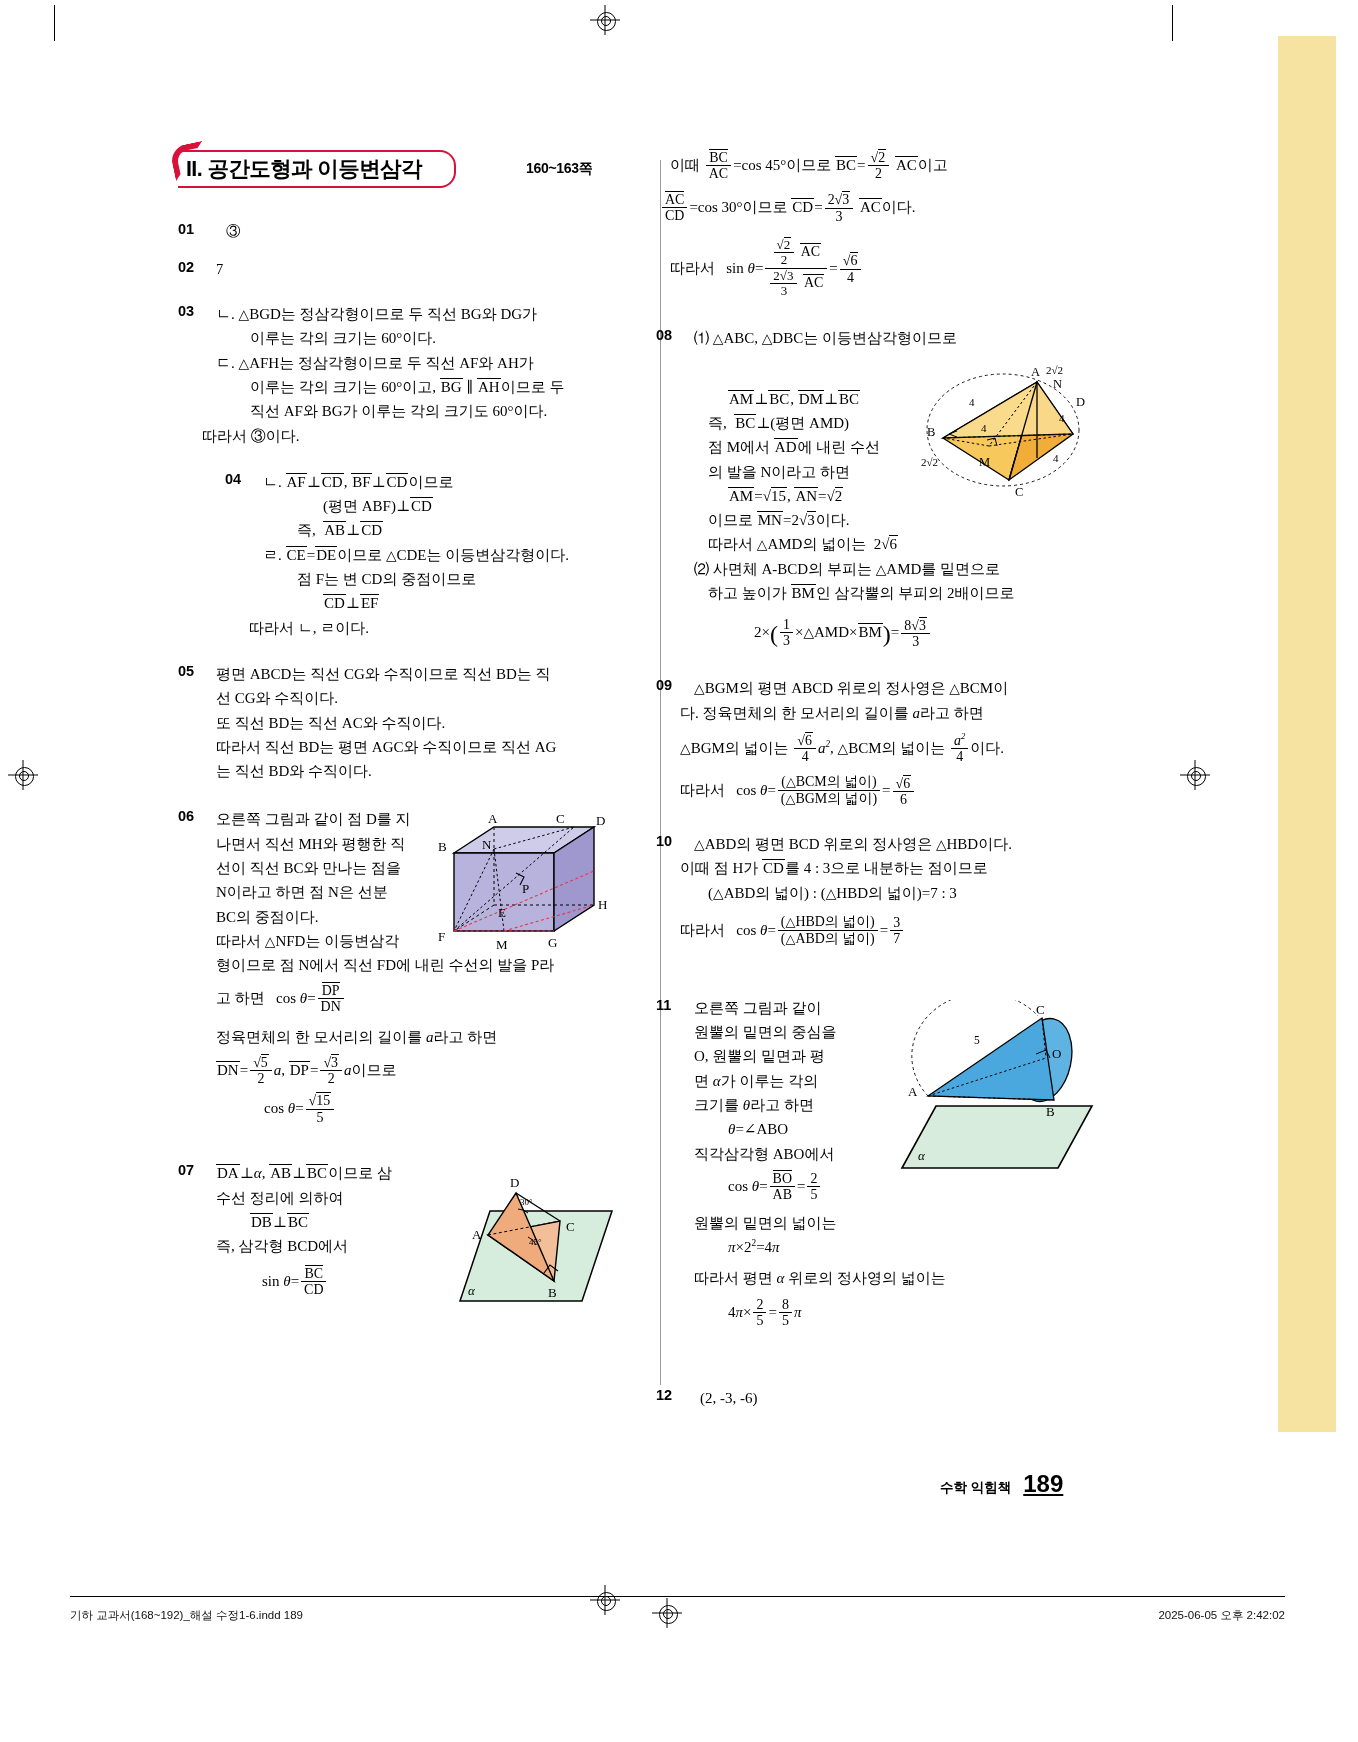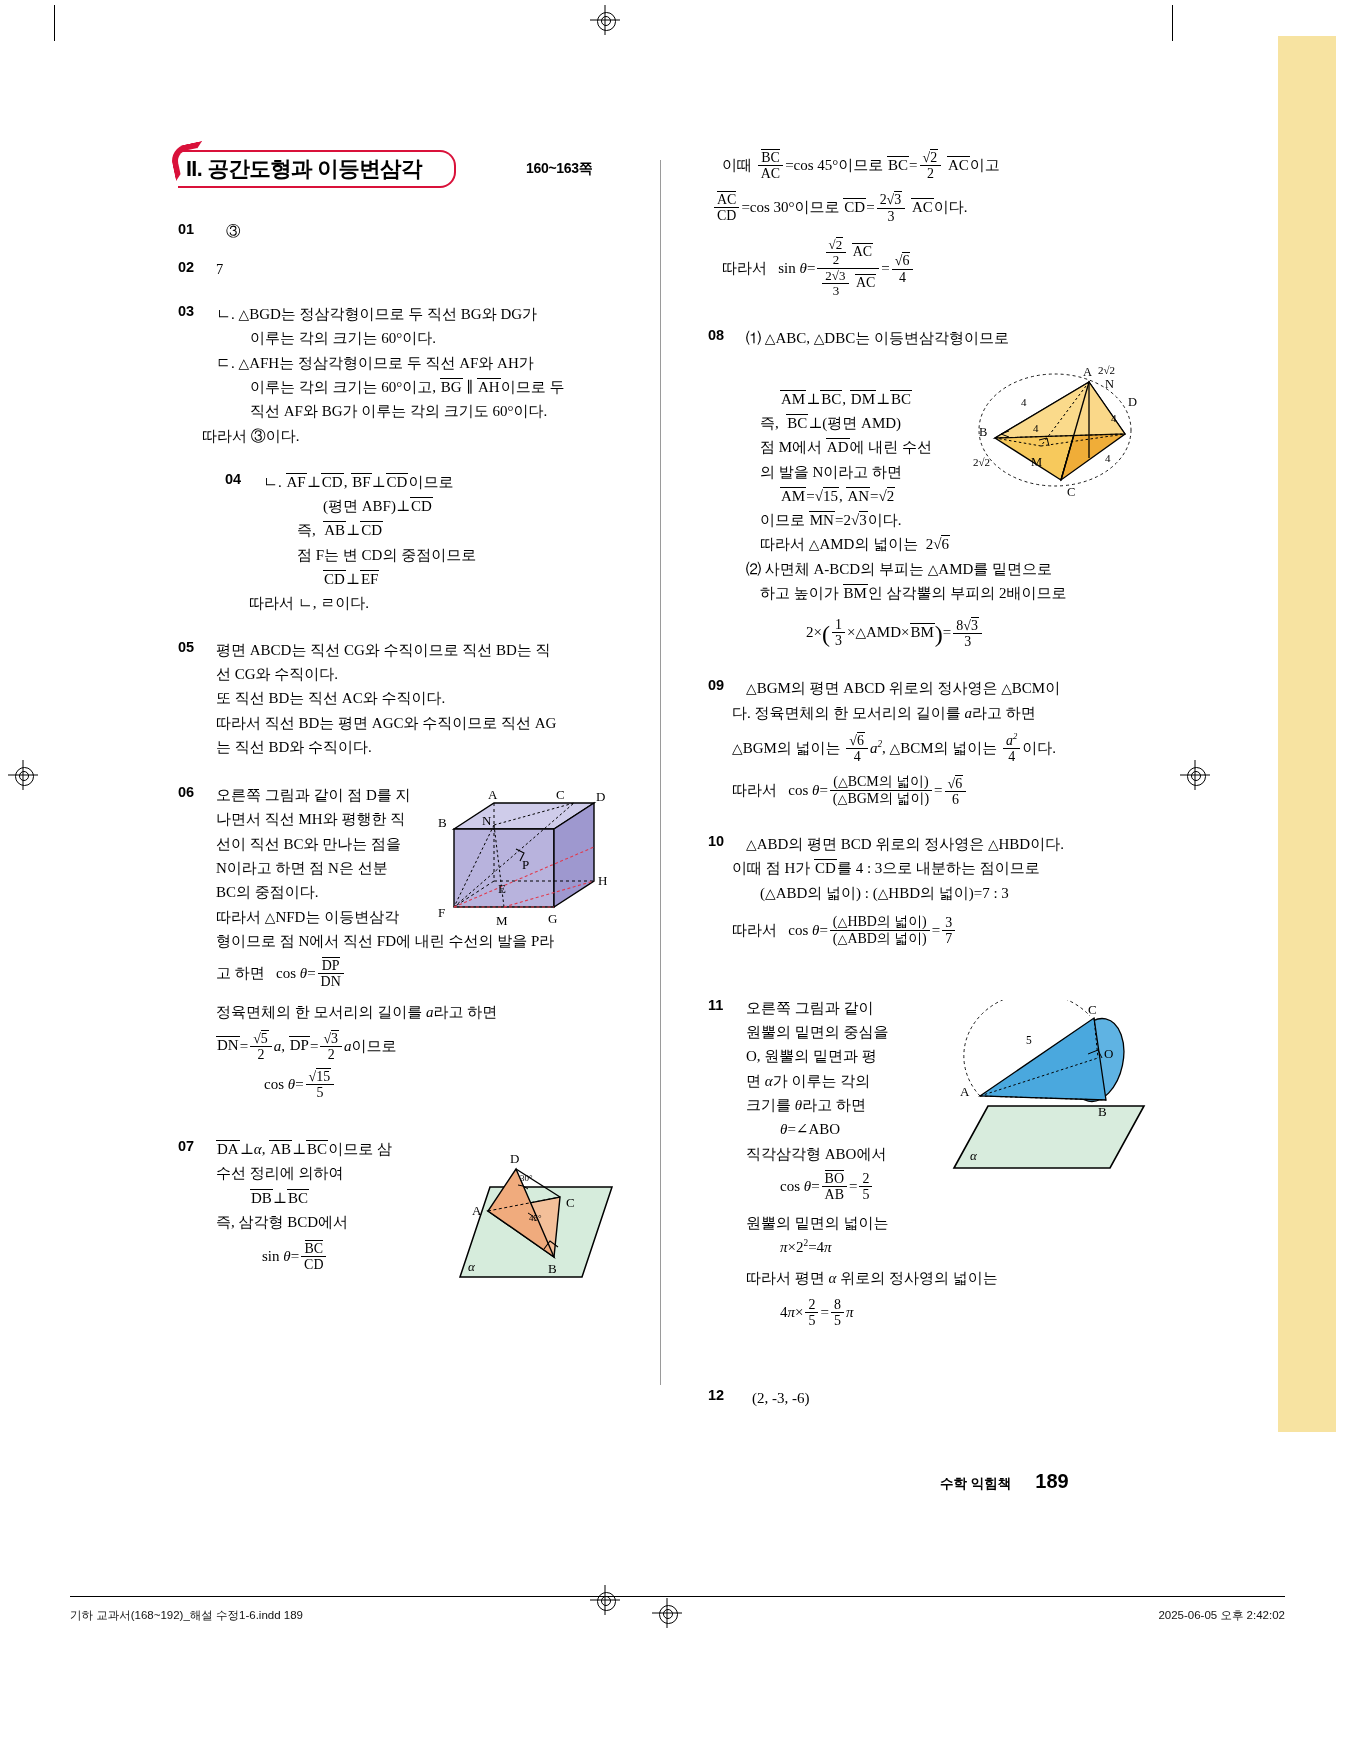--- a/index.html
+++ b/index.html
@@ -19,21 +19,21 @@
   .regmark .ring2{position:absolute;left:50%;top:50%;width:8px;height:8px;margin:-4px 0 0 -4px;border:1px solid #000;border-radius:50%;}
 
   .cornerline{position:absolute;background:#000;}
 
   
   .tab-band{position:absolute;right:22px;top:36px;width:58px;height:1396px;background:#f7e3a1;}
 
   
   .col{position:absolute;top:150px;width:430px;}
   .col-left{left:178px;}
-  .col-right{left:708px;}
+  .col-right{left:656px;}
   .col-divider{position:absolute;left:660px;top:160px;width:1px;height:1225px;background:#9a9a9a;}
 
   
   .chap{position:relative;height:44px;margin-bottom:26px;}
   .chap-box{
     position:absolute;left:0;top:0;height:38px;width:278px;
     border:2.4px solid #d9113a;border-radius:0 16px 16px 0;
     box-sizing:border-box;border-left:none;
   }
   .chap-hook{
@@ -84,21 +84,21 @@
   .figtri07{right:-14px;top:8px;}
   .figtetra{right:-12px;top:36px;}
   .figcone{right:-14px;top:4px;}
 
   
   .page-foot{
     position:absolute;left:940px;top:1470px;
     font-family:"Liberation Sans","DejaVu Sans",sans-serif;
     font-size:13.5px;font-weight:bold;
   }
-  .page-foot .pg{font-size:20px;margin-left:24px;}
+  .page-foot .pg{font-size:24px;margin-left:12px;text-decoration:underline;}
   .foot-rule{position:absolute;left:70px;top:1596px;width:1215px;height:1px;background:#000;}
   .foot-left{position:absolute;left:70px;top:1608px;font-size:11.5px;
     font-family:"Liberation Sans","DejaVu Sans",sans-serif;color:#111;}
   .foot-right{position:absolute;right:73px;top:1608px;font-size:11.5px;
     font-family:"Liberation Sans","DejaVu Sans",sans-serif;color:#111;}
   .foot-mark{position:absolute;left:652px;top:1598px;}
   sup.tiny{font-size:0.62em;vertical-align:super;}
 </style>
 </head>
 <body>
@@ -162,20 +162,21 @@
         <div class="ln" style="margin-left:-14px;">따라서 ③이다.</div>
       </div>
     </div>
 
     <div class="prob" style="margin-bottom:22px;margin-left:47px;">
       <div class="pnum">04</div>
       <div class="pbody">
         <div class="ln">ㄴ. <span class="ovl">AF</span>⊥<span class="ovl">CD</span>, <span class="ovl">BF</span>⊥<span class="ovl">CD</span>이므로</div>
         <div class="ln ind3">(평면 ABF)⊥<span class="ovl">CD</span></div>
         <div class="ln ind2">즉,&nbsp; <span class="ovl">AB</span>⊥<span class="ovl">CD</span></div>
+        <div class="ln">ㄹ. <span class="ovl">CE</span>=<span class="ovl">DE</span>이므로 <span class="tri"></span>CDE는 이등변삼각형이다.</div>
         <div class="ln ind2">점 F는 변 CD의 중점이므로</div>
         <div class="ln ind3"><span class="ovl">CD</span>⊥<span class="ovl">EF</span></div>
         <div class="ln" style="margin-left:-14px;">따라서 ㄴ, ㄹ이다.</div>
       </div>
     </div>
 
     <div class="prob" style="margin-bottom:24px;">
       <div class="pnum">05</div>
       <div class="pbody">
         <div class="ln">평면 ABCD는 직선 CG와 수직이므로 직선 BD는 직</div>

